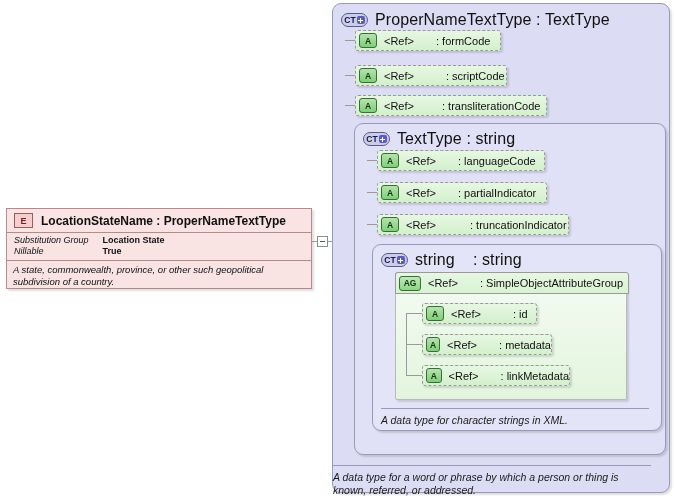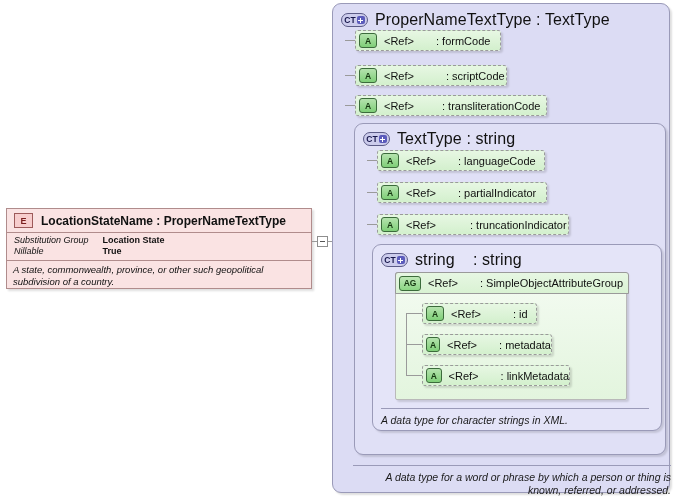--- a/index.html
+++ b/index.html
@@ -235,21 +235,21 @@
     <div class="attr-row" style="left:22px;top:91px;width:192px;">
       <span class="cap">A</span>
       <span class="ref">&lt;Ref&gt;</span>
       <span class="name" style="margin-left:28px;"><span>:</span>&nbsp;<span>transliterationCode</span></span>
     </div>
 
     <div class="hline" style="left:12px;top:36px;width:10px;"></div>
     <div class="hline" style="left:12px;top:71px;width:10px;"></div>
     <div class="hline" style="left:12px;top:101px;width:10px;"></div>
 
-    <div class="anno" style="left:20px;top:461px;width:318px;text-align:right;">A data type for a word or phrase by which a person or thing is known, referred, or addressed.</div>
+    <div class="anno" style="left:0;top:461px;width:318px;">A data type for a word or phrase by which a person or thing is known, referred, or addressed.</div>
   </div>
 
   <div class="ct-box lvl2" style="left:354px;top:123px;width:312px;height:332px;">
     <div class="ct-head" style="top:6px;">
       <span class="badge-ct">
         <span>CT</span>
           <span class="plus"></span>
       </span>
       <span class="ct-title">TextType : string</span>
     </div>

